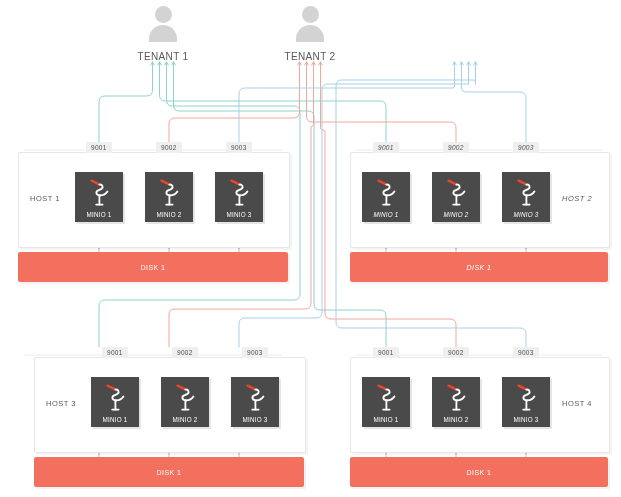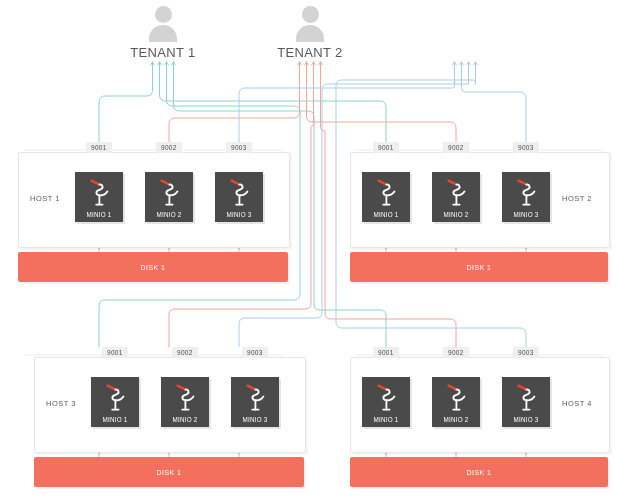--- a/index.html
+++ b/index.html
@@ -17,21 +17,21 @@
   .avatar .head{
     position:absolute;left:9px;top:0;width:17px;height:17px;border-radius:50%;
     background:#d3d3d3;
   }
   .avatar .body{
     position:absolute;left:3px;top:19px;width:28px;height:17px;
     background:#d3d3d3;
     border-top-left-radius:14px;border-top-right-radius:14px;
   }
   .tenant-label{
-    margin-top:3px;font-size:13px;letter-spacing:.35px;color:#585858;
+    margin-top:9px;font-size:10px;letter-spacing:.35px;color:#585858;
     white-space:nowrap;
   }
 
   
   .host{position:absolute;z-index:2;}
   .host-box{
     position:absolute;left:0;top:0;
     background:#ffffff;border:1px solid #e6e6e6;border-radius:2px;
     box-shadow:2px 2px 0 rgba(0,0,0,0.045);
   }
@@ -202,21 +202,21 @@
             <path d="M12.4 18.4 L12.4 27.4" stroke="#ffffff" stroke-width="1.8" stroke-linecap="round"></path>
             <path d="M9.2 27.6 L15.6 27.6" stroke="#ffffff" stroke-width="1.8" stroke-linecap="round"></path>
           </svg></div>
         <div class="name">MINIO 3</div>
       </div>
       <div class="port" style="left: 226px; top: 142px;">9003</div>
       <div class="disk" style="left: 18px; top: 252px; width: 270px; height: 30px;">
         <span>DISK 1</span>
       </div>
     </div>
-    <div class="host" style="left: 0px; top: 0px; width: 607px; height: 497px;">
+    <div class="host" style="left: 0px; top: 0px; width: 607px; height: 497px; font-style: italic;">
       <div class="host-box" style="left: 350px; top: 152px; width: 258px; height: 94px;"></div>
       <div class="host-label" style="top: 194px; left: 562px;">HOST 2</div>
       <div class="minio" style="left: 362px; top: 172px;">
         <div class="logo"><svg viewBox="0 0 24 30" width="24" height="30">
             <path d="M4.5 3.6 L12.2 7.4" stroke="#e8472b" stroke-width="2.3" stroke-linecap="round" fill="none"></path>
             <path d="M12.4 7.6 C15.4 7.2 16.6 10.2 14.6 11.8 C12.2 13.6 9.4 12.8 9.4 15.6 C9.4 17.6 11.2 18.4 13.2 18.4" stroke="#ffffff" stroke-width="1.9" fill="none" stroke-linecap="round" stroke-linejoin="round"></path>
             <path d="M13.2 18.4 C16.8 18.4 19.2 16.6 20.4 14.6" stroke="#ffffff" stroke-width="1.9" fill="none" stroke-linecap="round"></path>
             <path d="M12.4 18.4 L12.4 27.4" stroke="#ffffff" stroke-width="1.8" stroke-linecap="round"></path>
             <path d="M9.2 27.6 L15.6 27.6" stroke="#ffffff" stroke-width="1.8" stroke-linecap="round"></path>
           </svg></div>

